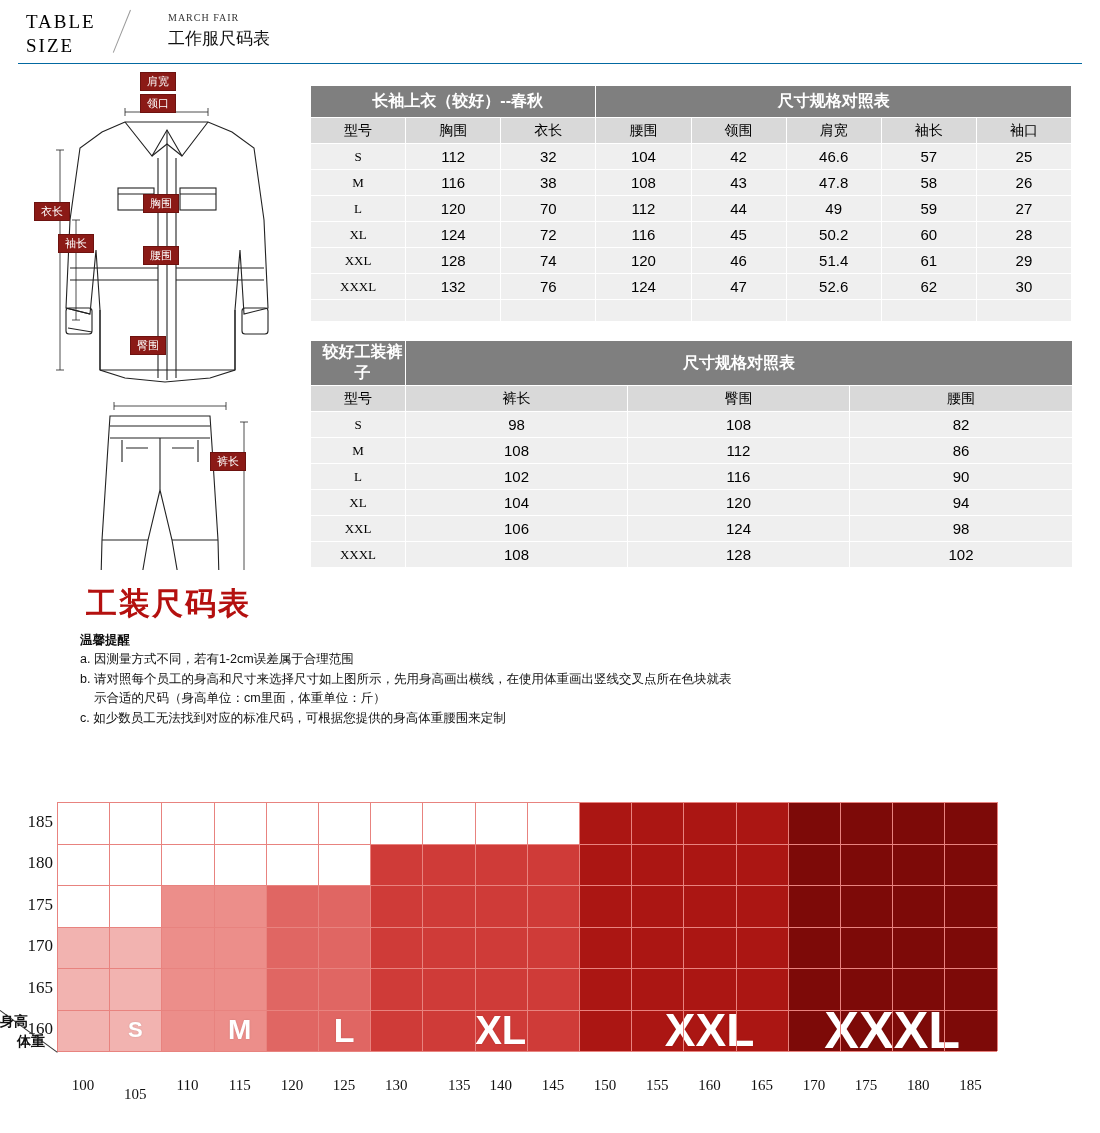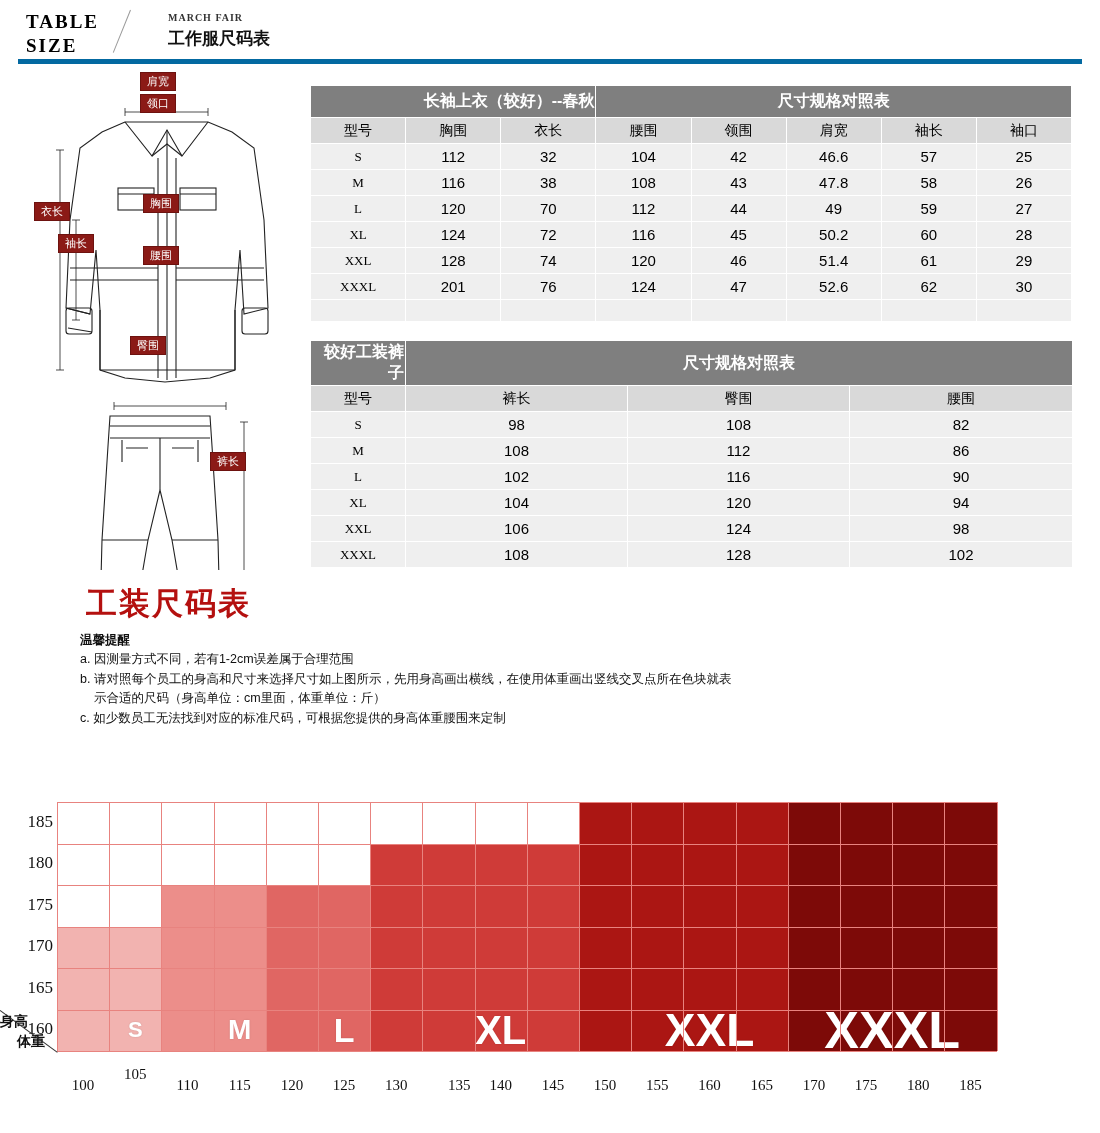--- a/index.html
+++ b/index.html
@@ -9,22 +9,21 @@
     background:#ffffff;
     font-family:"Liberation Sans","DejaVu Sans",sans-serif;
     color:#000;
     position:relative;
     overflow:hidden;
   }
 
   
   .header {
     position:absolute; left:18px; top:8px; width:1064px; height:56px;
-    border-bottom:5px solid #0369a1;
-    font-weight:bold;
+    border-bottom:1px solid #0369a1;
   }
   .hdr-left { position:absolute; left:8px; top:2px; line-height:1.25; }
   .hdr-left div { font-size:19px; letter-spacing:2px; font-family:"Liberation Serif","DejaVu Serif",serif; }
   .hdr-slash {
     position:absolute; left:112px; top:2px; width:1px; height:46px;
     background:#9a9a9a; transform:rotate(22deg); transform-origin:top center;
   }
   .hdr-right { position:absolute; left:150px; top:4px; }
   .hdr-en { font-size:10px; letter-spacing:1px; color:#333; font-family:"Liberation Serif","DejaVu Serif",serif; }
   .hdr-cn { font-size:17px; margin-top:4px; color:#111; }
@@ -34,21 +33,21 @@
   .illus svg { display:block; }
   .lbl {
     position:absolute; background:#8b1a16; color:#fff; font-size:11px;
     padding:1px 6px; border:1px solid #6d120f; white-space:nowrap;
   }
 
   
   .tbl { position:absolute; border-collapse:collapse; table-layout:fixed; }
   .tbl td, .tbl th { border:1px solid #ffffff; text-align:center; }
   .tbl .hrow td { background:#7f7f7f; color:#fff; height:32px; font-size:16px; font-weight:bold; }
-  .tbl .hrow td.left { text-align:right; padding-left:10px; }
+  .tbl .hrow td.left { text-align:center; padding-left:10px; }
   .tbl .crow td { background:#d9d9d9; height:26px; font-size:14px; }
   .tbl .drow td { background:#efefef; height:26px; font-size:15px; }
   .tbl .drow td.sz { font-size:13px; font-family:"Liberation Serif","DejaVu Serif",serif; }
   .tbl .erow td { background:#efefef; height:22px; }
 
   #top-table { left:310px; top:85px; width:762px; }
   #bot-table { left:310px; top:340px; width:762px; }
 
   
   .big-title {
@@ -211,21 +210,21 @@
       <td>128</td>
       <td>74</td>
       <td>120</td>
       <td>46</td>
       <td>51.4</td>
       <td>61</td>
       <td>29</td>
     </tr>
     <tr class="drow">
       <td class="sz">XXXL</td>
-      <td>201</td>
+      <td>132</td>
       <td>76</td>
       <td>124</td>
       <td>47</td>
       <td>52.6</td>
       <td>62</td>
       <td>30</td>
     </tr>
     <tr class="erow">
       <td></td>
         <td></td>
@@ -344,21 +343,21 @@
     <div class="gline" style="left: 57px; top: 178px; width: 939.6px; height: 1px;"></div>
     <div class="gline" style="left: 57px; top: 219.5px; width: 939.6px; height: 1px;"></div>
     <div class="gline" style="left: 57px; top: 261px; width: 939.6px; height: 1px;"></div>
     <div class="ylab" style="left: -3px; top: 21.75px;">185</div>
     <div class="ylab" style="left: -3px; top: 63.25px;">180</div>
     <div class="ylab" style="left: -3px; top: 104.75px;">175</div>
     <div class="ylab" style="left: -3px; top: 146.25px;">170</div>
     <div class="ylab" style="left: -3px; top: 187.75px;">165</div>
     <div class="ylab" style="left: -3px; top: 229.25px;">160</div>
     <div class="xlab" style="left: 61.1px; top: 287px;">100</div>
-    <div class="xlab" style="left: 113.3px; top: 276px;">105</div>
+    <div class="xlab" style="left: 113.3px; top: 296px;">105</div>
     <div class="xlab" style="left: 165.5px; top: 287px;">110</div>
     <div class="xlab" style="left: 217.7px; top: 287px;">115</div>
     <div class="xlab" style="left: 269.9px; top: 287px;">120</div>
     <div class="xlab" style="left: 322.1px; top: 287px;">125</div>
     <div class="xlab" style="left: 374.3px; top: 287px;">130</div>
     <div class="xlab" style="left: 426.5px; top: 287px; text-align: right;">135</div>
     <div class="xlab" style="left: 478.7px; top: 287px;">140</div>
     <div class="xlab" style="left: 530.9px; top: 287px;">145</div>
     <div class="xlab" style="left: 583.1px; top: 287px;">150</div>
     <div class="xlab" style="left: 635.3px; top: 287px;">155</div>

